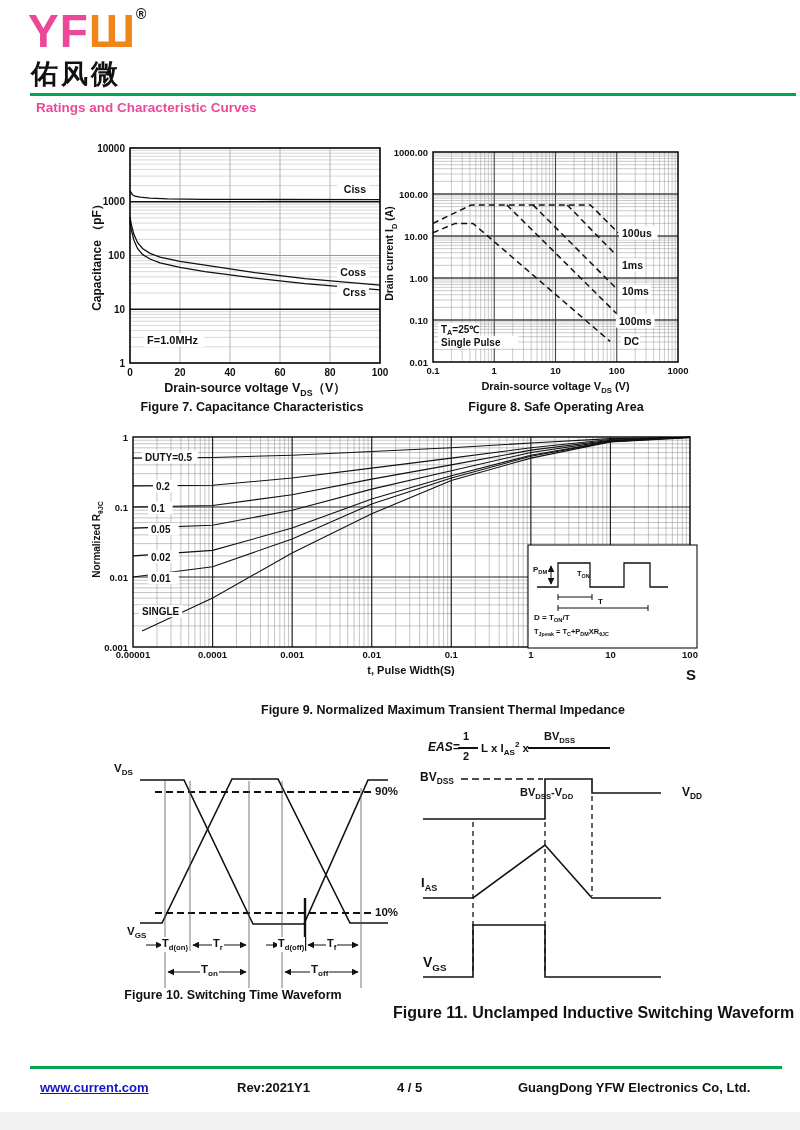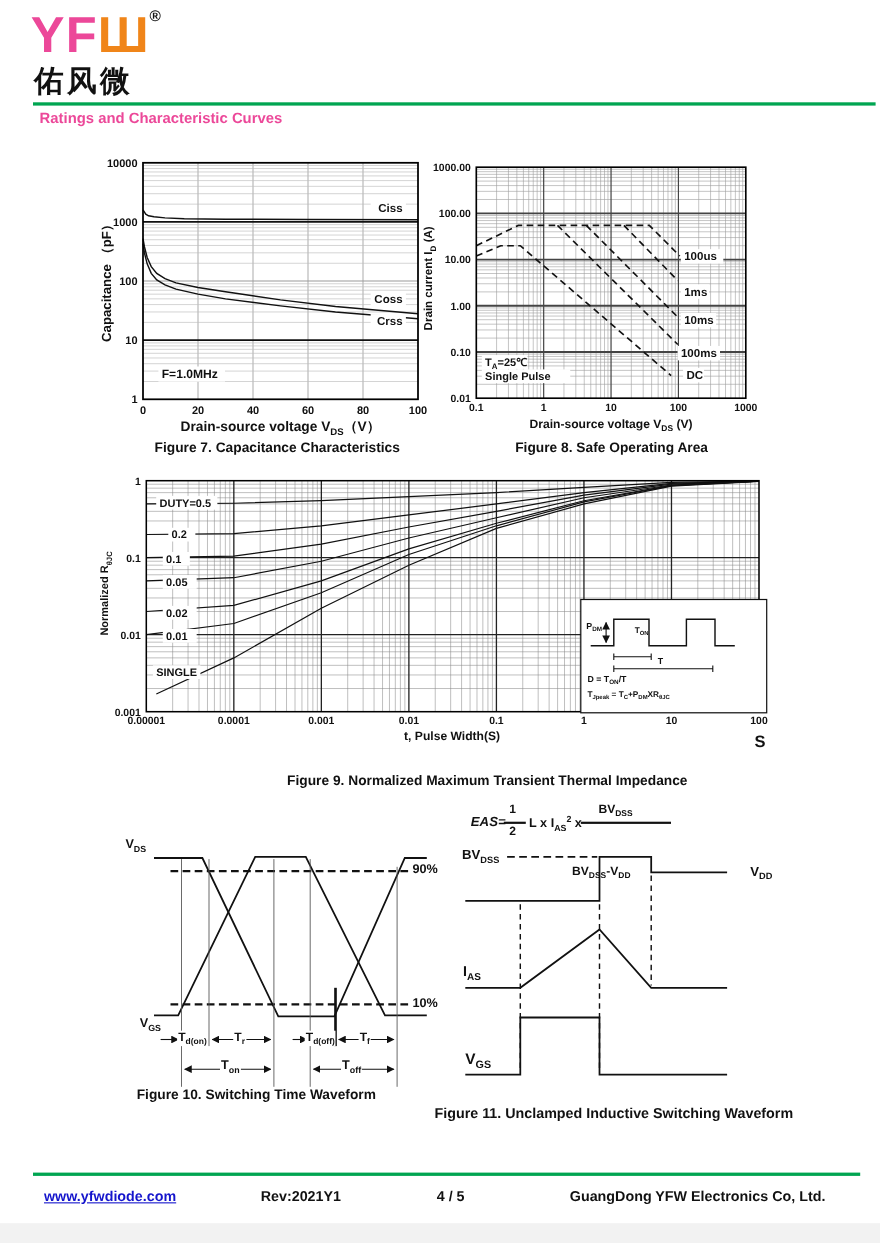--- a/index.html
+++ b/index.html
@@ -417,20 +417,20 @@
     <span class="bold" style="position:absolute;left:43px;top:21px;font-size:11px;">2</span>
     <span class="bold" style="position:absolute;left:61px;top:11px;font-size:11.5px;"><span>L x I</span><sub>AS</sub><sup>2</sup><span style="margin-left:3px;">x</span></span>
     <span class="bold" style="position:absolute;left:124px;top:1px;font-size:11px;"><span>BV</span><sub>DSS</sub></span>
     <span class="bar" style="left:108px;top:18px;width:82px;"></span>
     <span class="bold" style="position:absolute;left:100px;top:21px;font-size:11px;margin-top:36px;"><span>BV</span><sub>DSS</sub><span>-V</span><sub>DD</sub></span>
   </div>
   <div class="t bold" style="left:420px;top:770px;font-size:12px;"><span>BV</span><sub>DSS</sub></div>
   <div class="t bold" style="left:666px;top:785px;font-size:12px;margin-left:16px;"><span>V</span><sub>DD</sub></div>
   <div class="t bold" style="left:421px;top:875px;font-size:13px;"><span>I</span><sub>AS</sub></div>
   <div class="t bold" style="left:423px;top:954px;font-size:14px;"><span>V</span><sub>GS</sub></div>
-  <div class="t bold" style="left:393px;top:1004px;width:330px;text-align:center;font-size:13px;">Figure 11. Unclamped Inductive Switching Waveform</div>
+  <div class="t bold" style="left:393px;top:1004px;width:330px;text-align:center;font-size:16px;">Figure 11. Unclamped Inductive Switching Waveform</div>
 
   <div class="rule" style="left:30px;top:1066px;width:752px;height:3px;"></div>
-  <div class="t bold link" style="left:40px;top:1080px;font-size:13px;">www.yfwdiode.com</div>
+  <div class="t bold link" style="left:40px;top:1080px;font-size:13px;">www.current.com</div>
   <div class="t bold" style="left:237px;top:1080px;font-size:13px;">Rev:2021Y1</div>
   <div class="t bold" style="left:397px;top:1080px;font-size:13px;">4 / 5</div>
   <div class="t bold" style="left:518px;top:1080px;font-size:13px;">GuangDong YFW Electronics Co, Ltd.</div>
 </div>
 
 </body></html>

